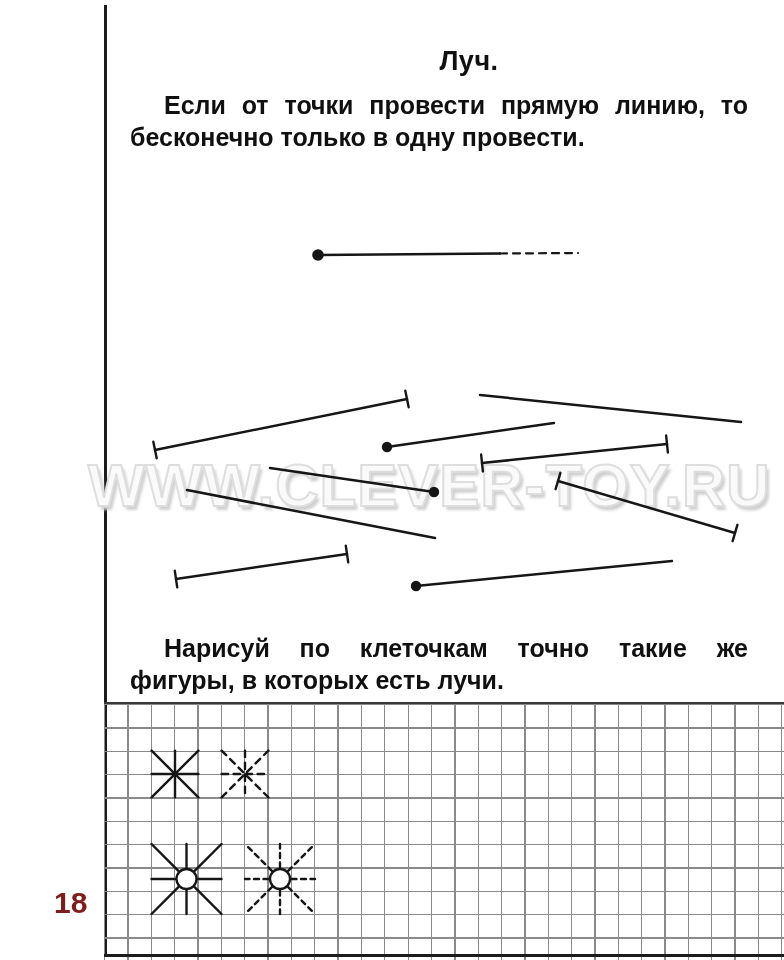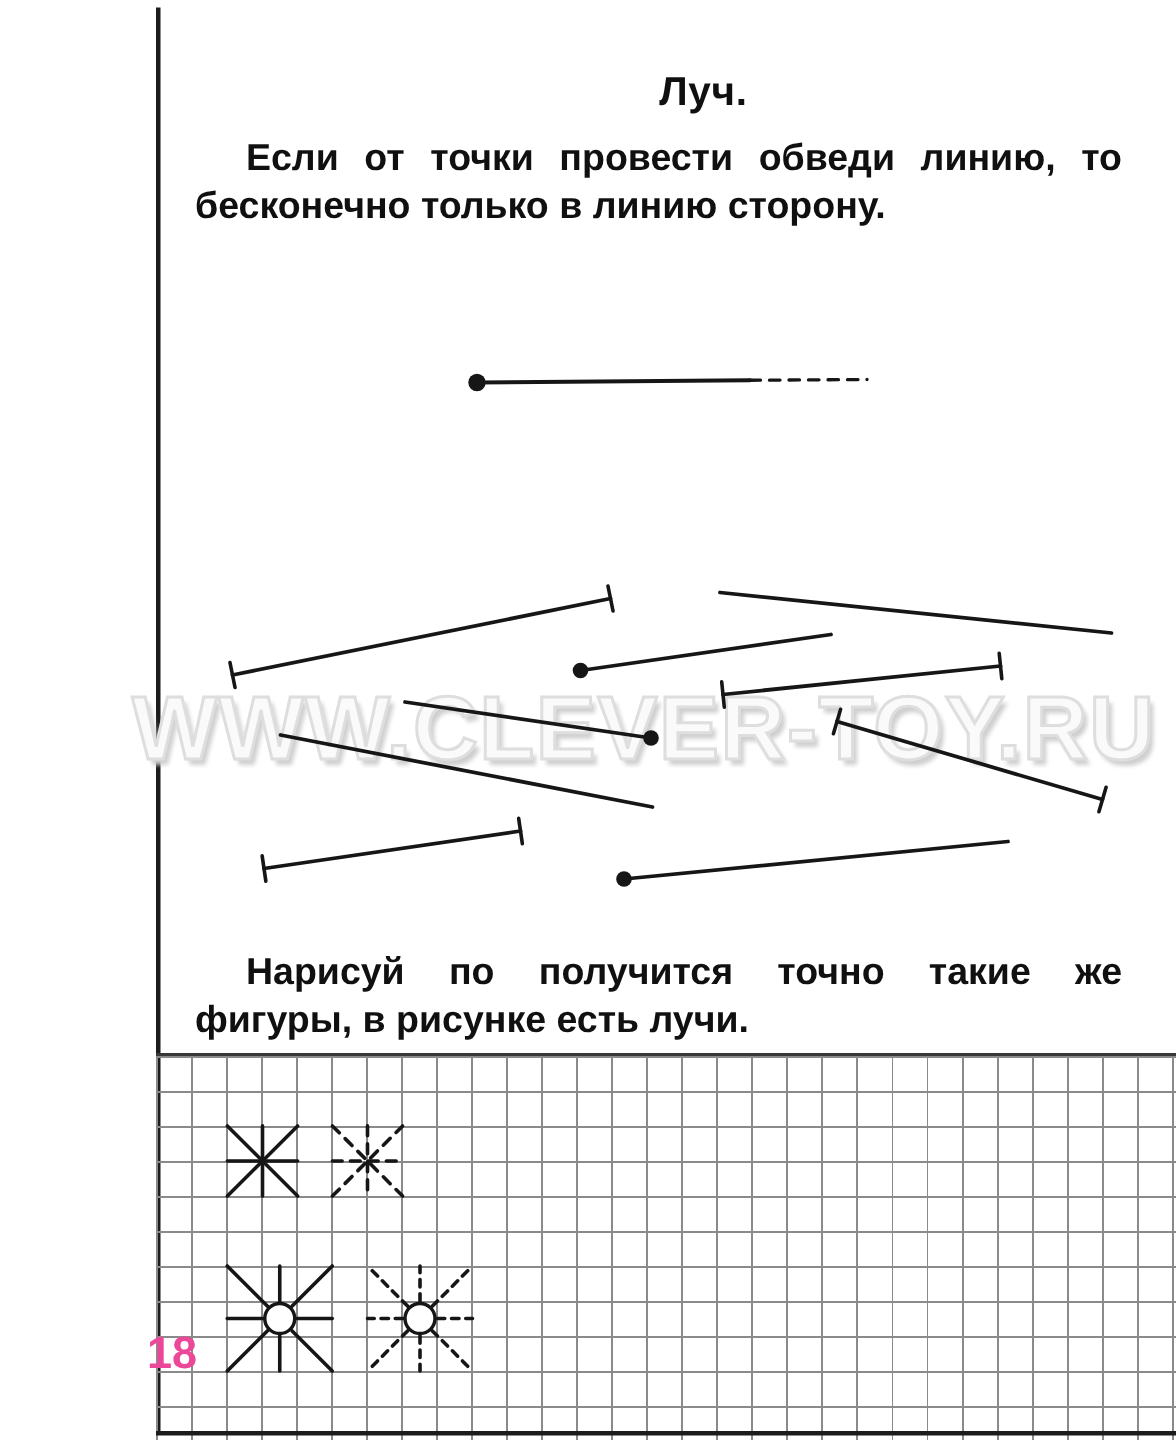--- a/index.html
+++ b/index.html
@@ -26,38 +26,38 @@
     text-shadow:3px 4px 3px #cfcfcf;
   }
   .grid{
     position:absolute;left:104px;top:702px;width:680px;height:256px;z-index:0;
     border-top:2.2px solid #383838;
     background-image:
       repeating-linear-gradient(to right,  var(--gl) 0 1.3px, transparent 1.3px 23.35px),
       repeating-linear-gradient(to bottom, var(--gl) 0 1.3px, transparent 1.3px 23.35px);
   }
   #fig-svg{position:absolute;left:0;top:0;z-index:2;pointer-events:none;}
-  .pagenum{position:absolute;left:54px;top:886px;font-size:30px;font-weight:600;color:#ec4899;margin-left:44px;}
+  .pagenum{position:absolute;left:54px;top:886px;font-size:30px;font-weight:600;color:#7f1d1d;}
 </style>
 </head>
 <body style="--gl: #8a8a8a; --wm: #fafafa; --wmo: #dedede;">
 
 <div class="page">
   <div class="vrule"></div>
   <div class="hrule"></div>
 
   <h1 class="title">Луч.</h1>
 
   <div class="para" id="p-intro">
-      <div class="tline just ind">Если от точки провести обведи линию, то</div>
-      <div class="tline">бесконечно только в линию сторону.</div>
+      <div class="tline just ind">Если от точки провести прямую линию, то</div>
+      <div class="tline">бесконечно только в одну провести.</div>
     </div>
   <div class="para" id="p-task2">
-      <div class="tline just ind">Нарисуй по получится точно такие же</div>
-      <div class="tline">фигуры, в рисунке есть лучи.</div>
+      <div class="tline just ind">Нарисуй по клеточкам точно такие же</div>
+      <div class="tline">фигуры, в которых есть лучи.</div>
     </div>
 
   <div class="watermark">WWW.CLEVER-TOY.RU</div>
 
   <div class="grid"></div>
 
   <svg id="fig-svg" width="784" height="960" viewBox="0 0 784 960">
       <circle cx="318" cy="255" r="5.8" fill="#161616"></circle>
       <line x1="318" y1="255" x2="500" y2="253.5" stroke="#161616" stroke-width="2.6" stroke-linecap="round"></line>
       <line x1="500" y1="253.5" x2="578" y2="253" stroke="#161616" stroke-width="2.2" stroke-linecap="round" stroke-dasharray="7 6"></line>

